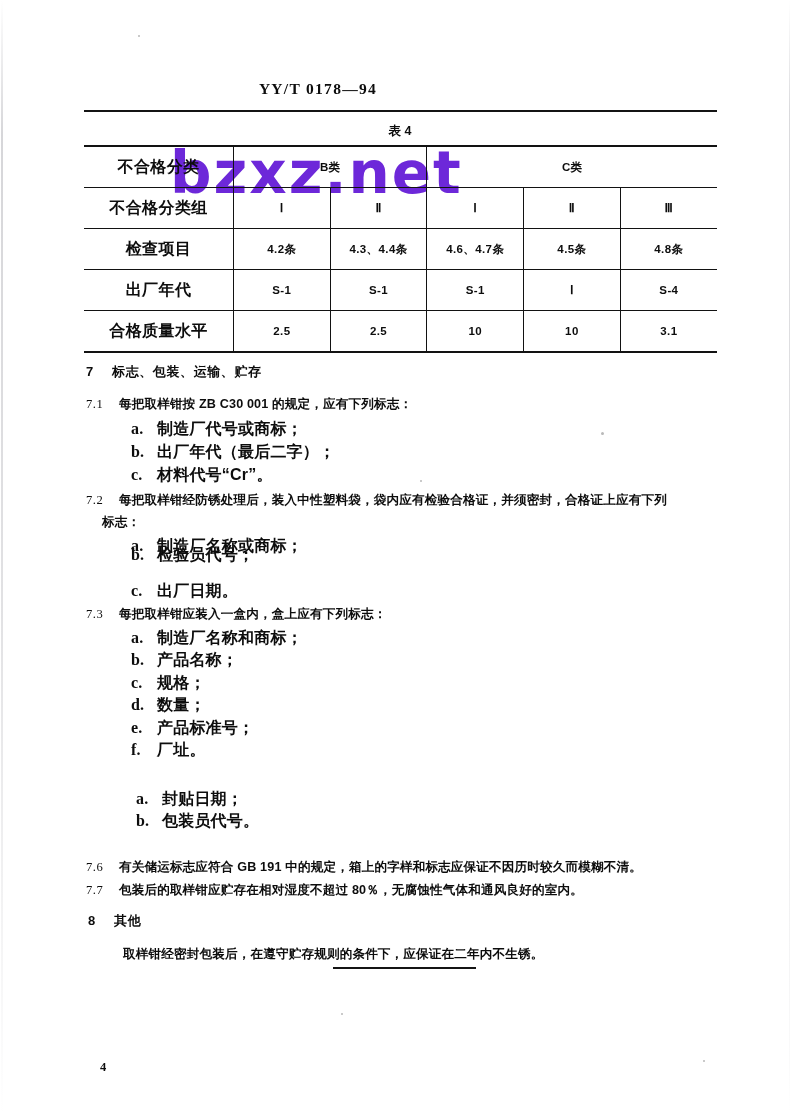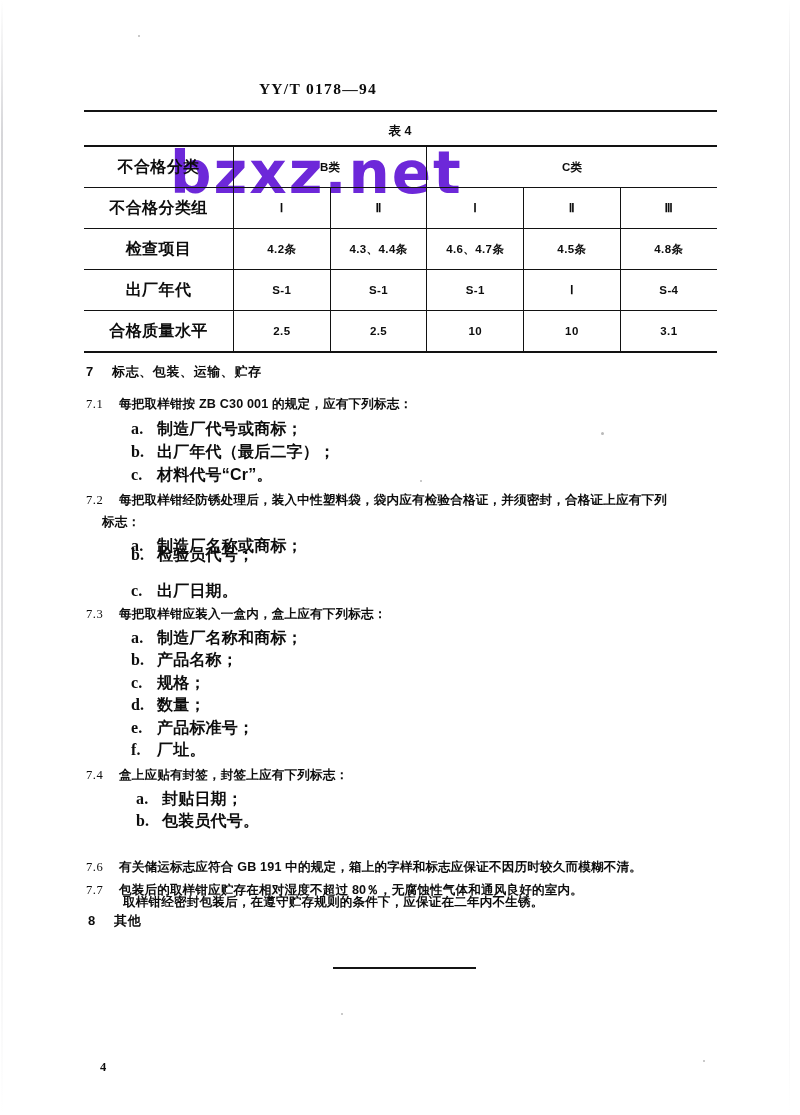--- a/index.html
+++ b/index.html
@@ -272,42 +272,38 @@
   <div class="item" style="left:131px; top:695px;">
     <span class="lbl">d.</span><span>数量；</span>
   </div>
   <div class="item" style="left:131px; top:718px;">
     <span class="lbl">e.</span><span>产品标准号；</span>
   </div>
   <div class="item" style="left:131px; top:740px;">
     <span class="lbl">f.</span><span>厂址。</span>
   </div>
 
-  <div class="para" style="left:86px; top:765px;">
-    <span class="num">7.4</span>
-    <span style="display:inline-block;width:12px"></span><span>盒上应贴有封签，封签上应有下列标志：</span>
-  </div>
   <div class="item" style="left:136px; top:789px;">
     <span class="lbl">a.</span><span>封贴日期；</span>
   </div>
   <div class="item" style="left:136px; top:811px;">
     <span class="lbl">b.</span><span>包装员代号。</span>
   </div>
 
   <div class="para" style="left:86px; top:857px;">
     <span class="num">7.6</span>
     <span style="display:inline-block;width:12px"></span><span>有关储运标志应符合 GB 191 中的规定，箱上的字样和标志应保证不因历时较久而模糊不清。</span>
   </div>
   <div class="para" style="left:86px; top:880px;">
     <span class="num">7.7</span>
     <span style="display:inline-block;width:12px"></span><span>包装后的取样钳应贮存在相对湿度不超过 80％，无腐蚀性气体和通风良好的室内。</span>
   </div>
 
   <div class="sec-head" style="left:88px; top:912px;">
     <span class="num">8</span>
     <span style="display:inline-block;width:14px"></span><span>其他</span>
   </div>
-  <div class="para" style="left:123px; top:892px;">取样钳经密封包装后，在遵守贮存规则的条件下，应保证在二年内不生锈。</div>
+  <div class="para" style="left:123px; top:944px;">取样钳经密封包装后，在遵守贮存规则的条件下，应保证在二年内不生锈。</div>
 
   <div class="bottom-rule"></div>
   <div class="page-no">4</div>
 
 </div>
 
 </body></html>

